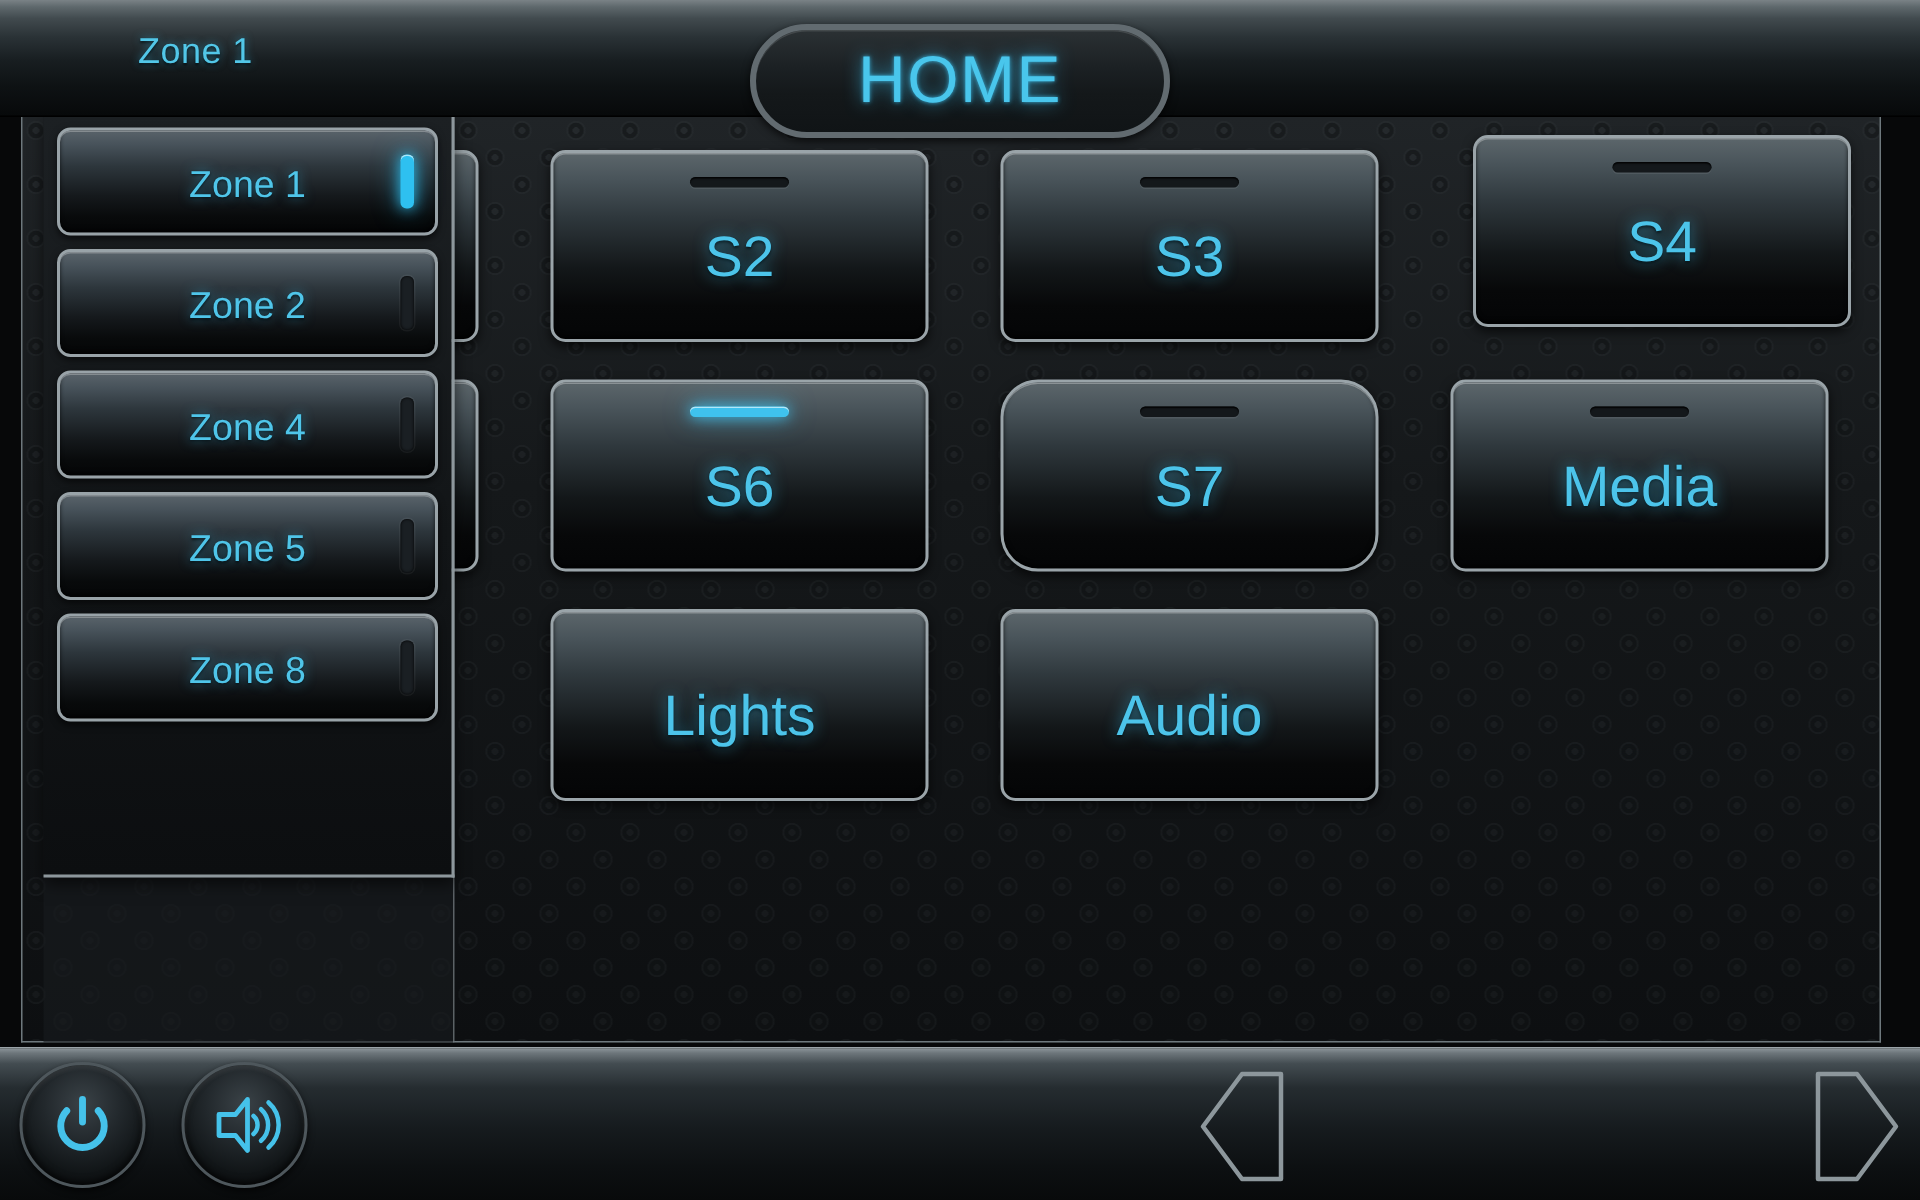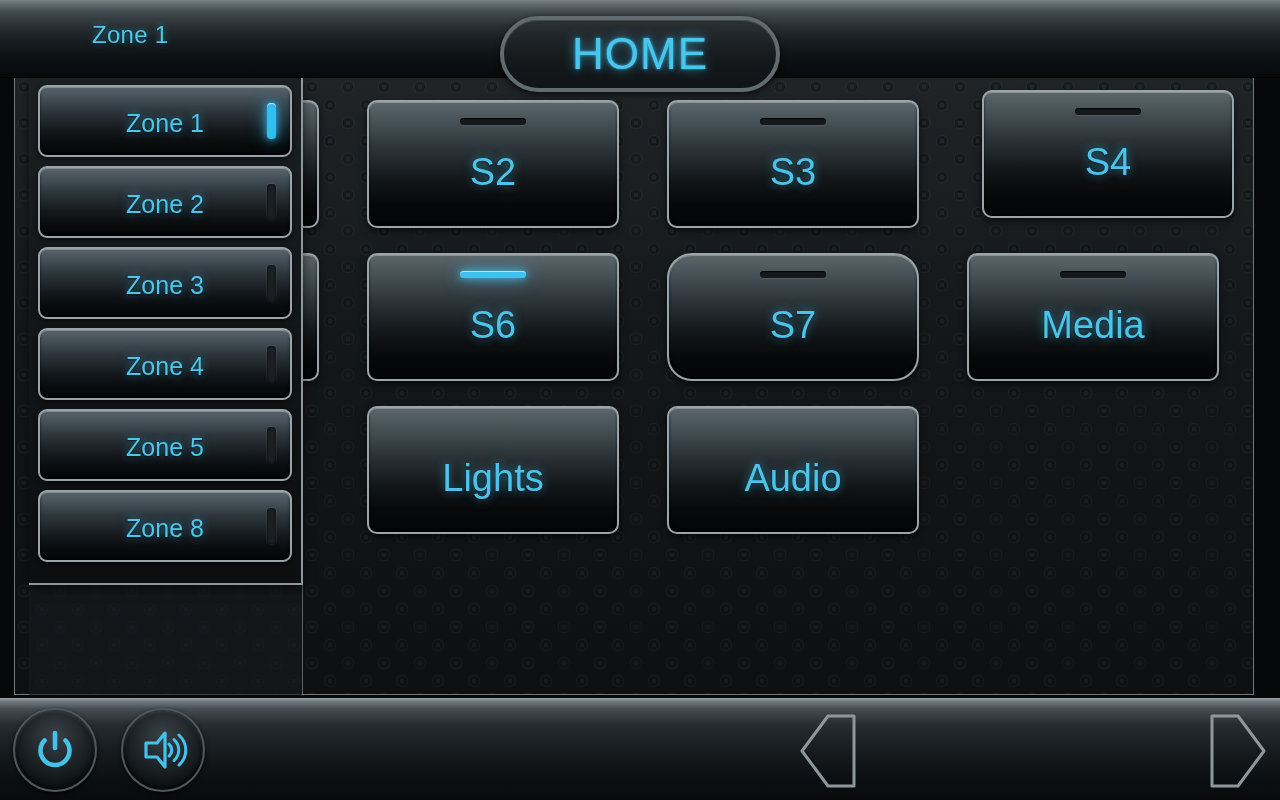--- a/index.html
+++ b/index.html
@@ -286,24 +286,20 @@
         <div id="zone-panel">
             <div class="zitem">
               <span class="zlabel">Zone 1</span>
               <span class="zind on"></span>
             </div>
             <div class="zitem">
               <span class="zlabel">Zone 2</span>
               <span class="zind"></span>
             </div>
             <div class="zitem">
-              <span class="zlabel">Zone 3</span>
-              <span class="zind"></span>
-            </div>
-            <div class="zitem">
               <span class="zlabel">Zone 4</span>
               <span class="zind"></span>
             </div>
             <div class="zitem">
               <span class="zlabel">Zone 5</span>
               <span class="zind"></span>
             </div>
             <div class="zitem">
               <span class="zlabel">Zone 8</span>
               <span class="zind"></span>

